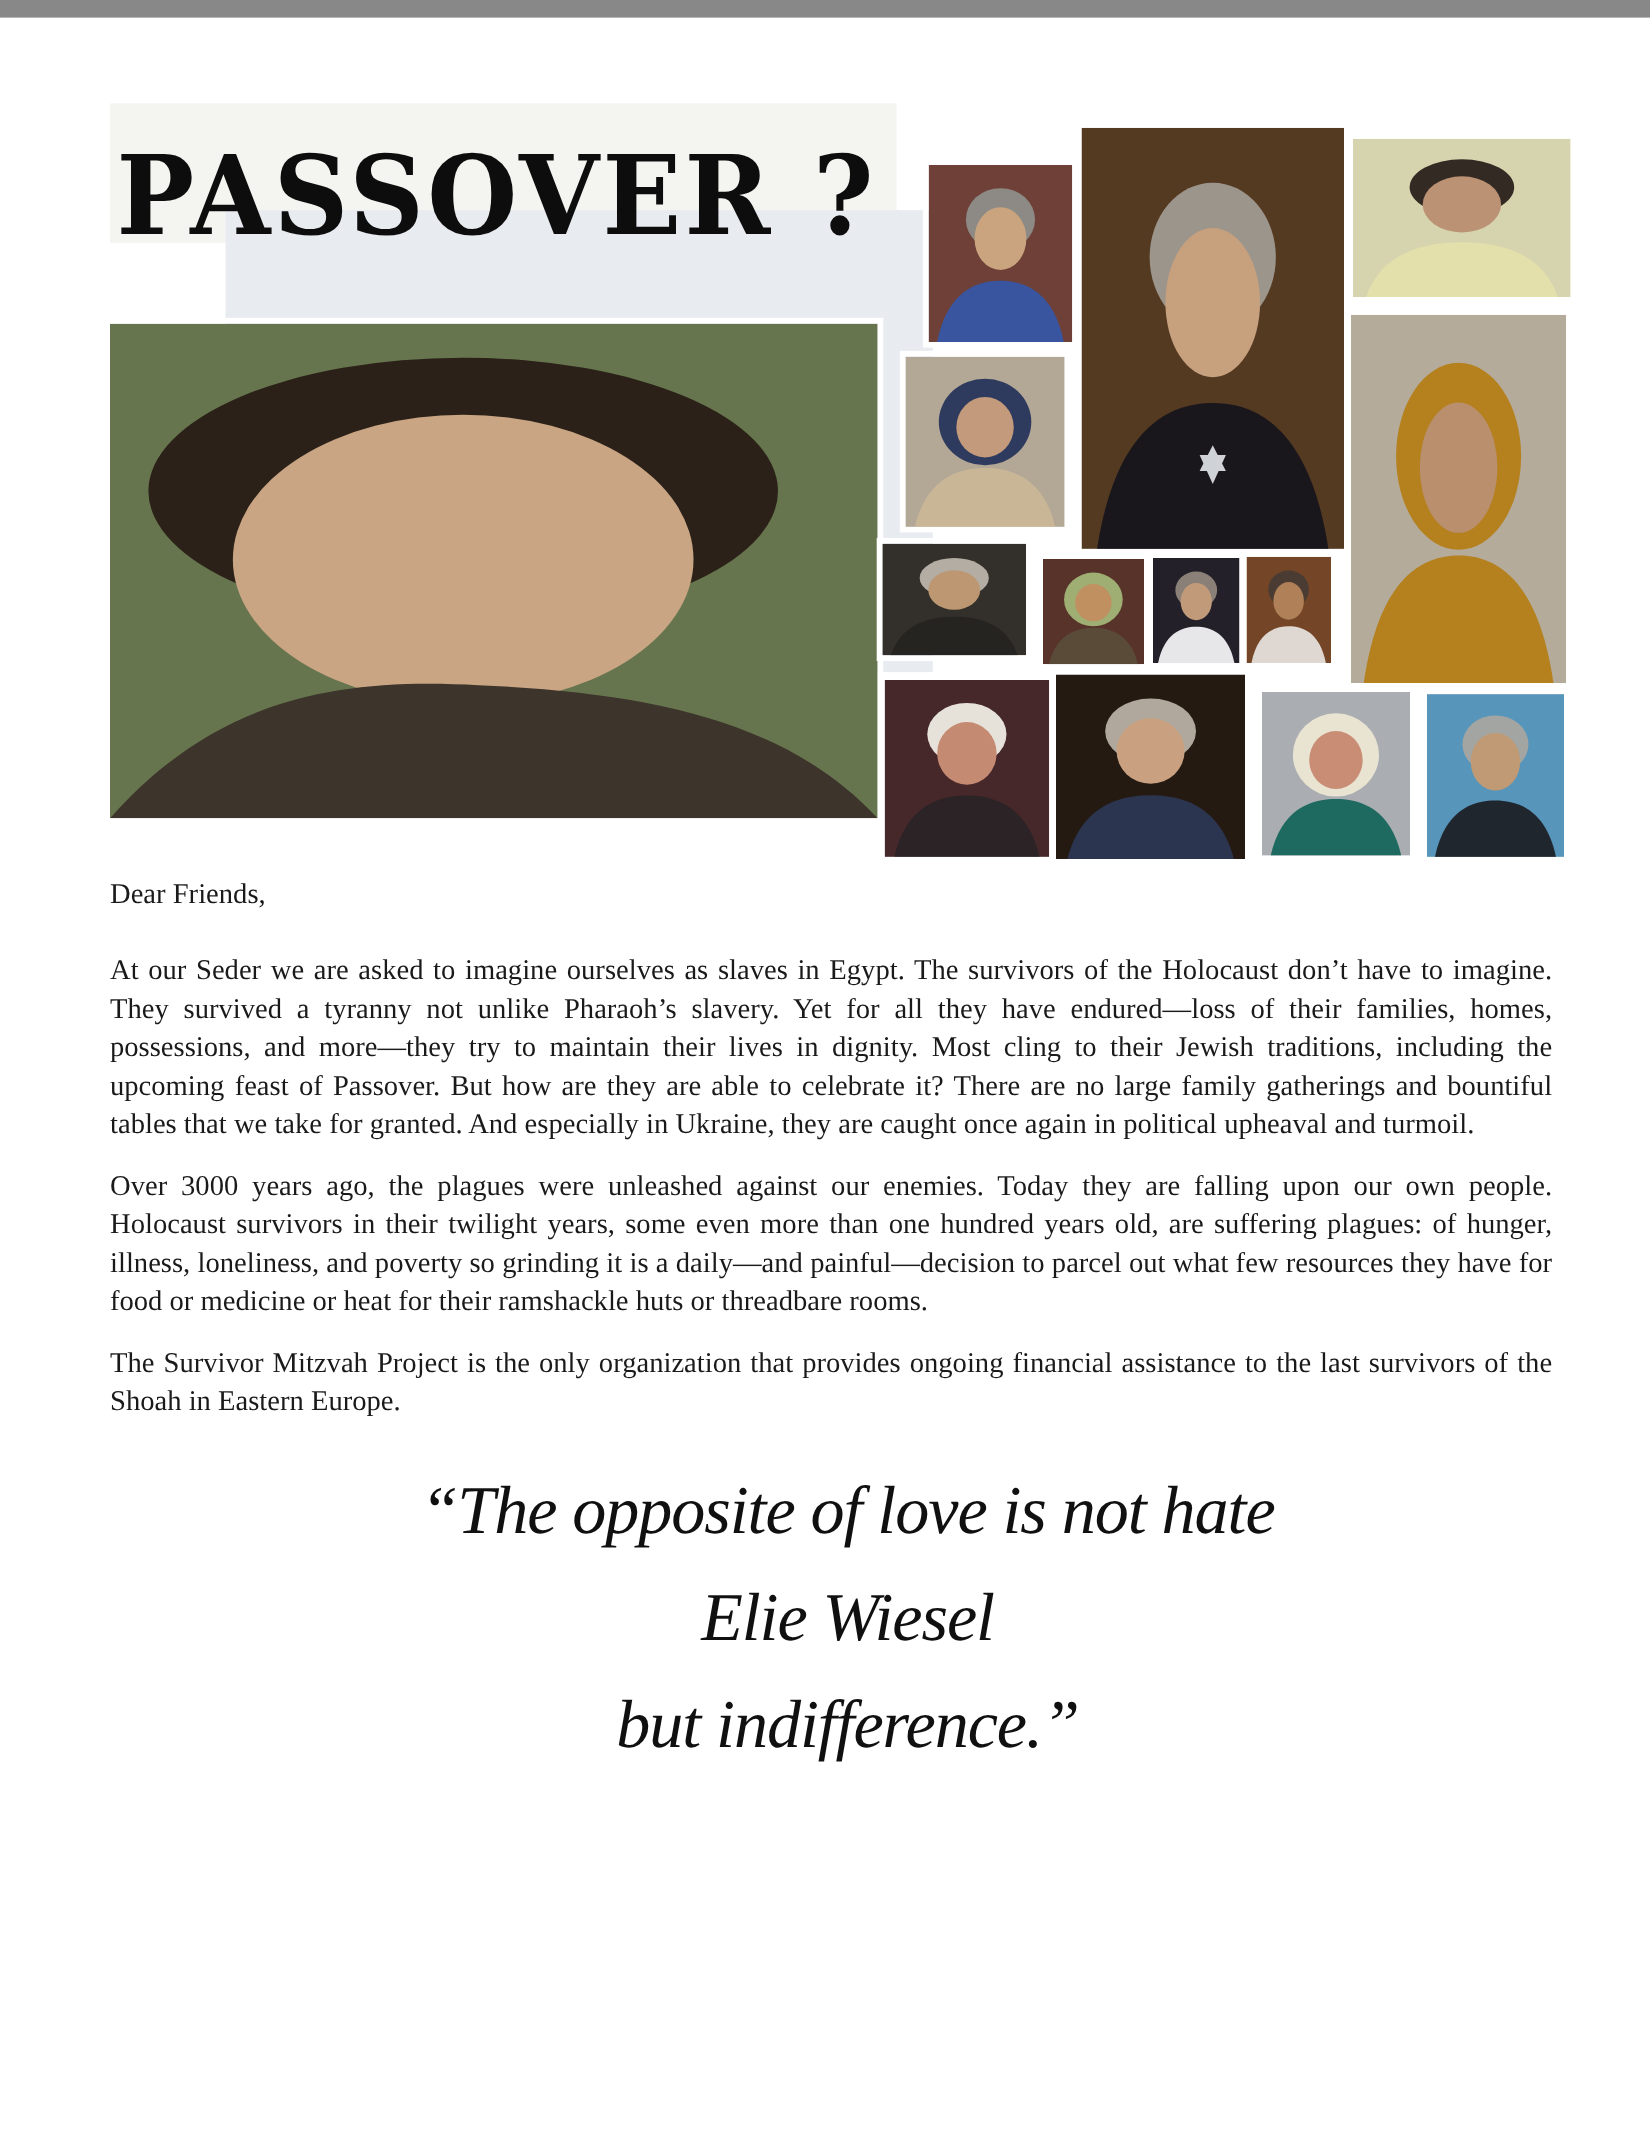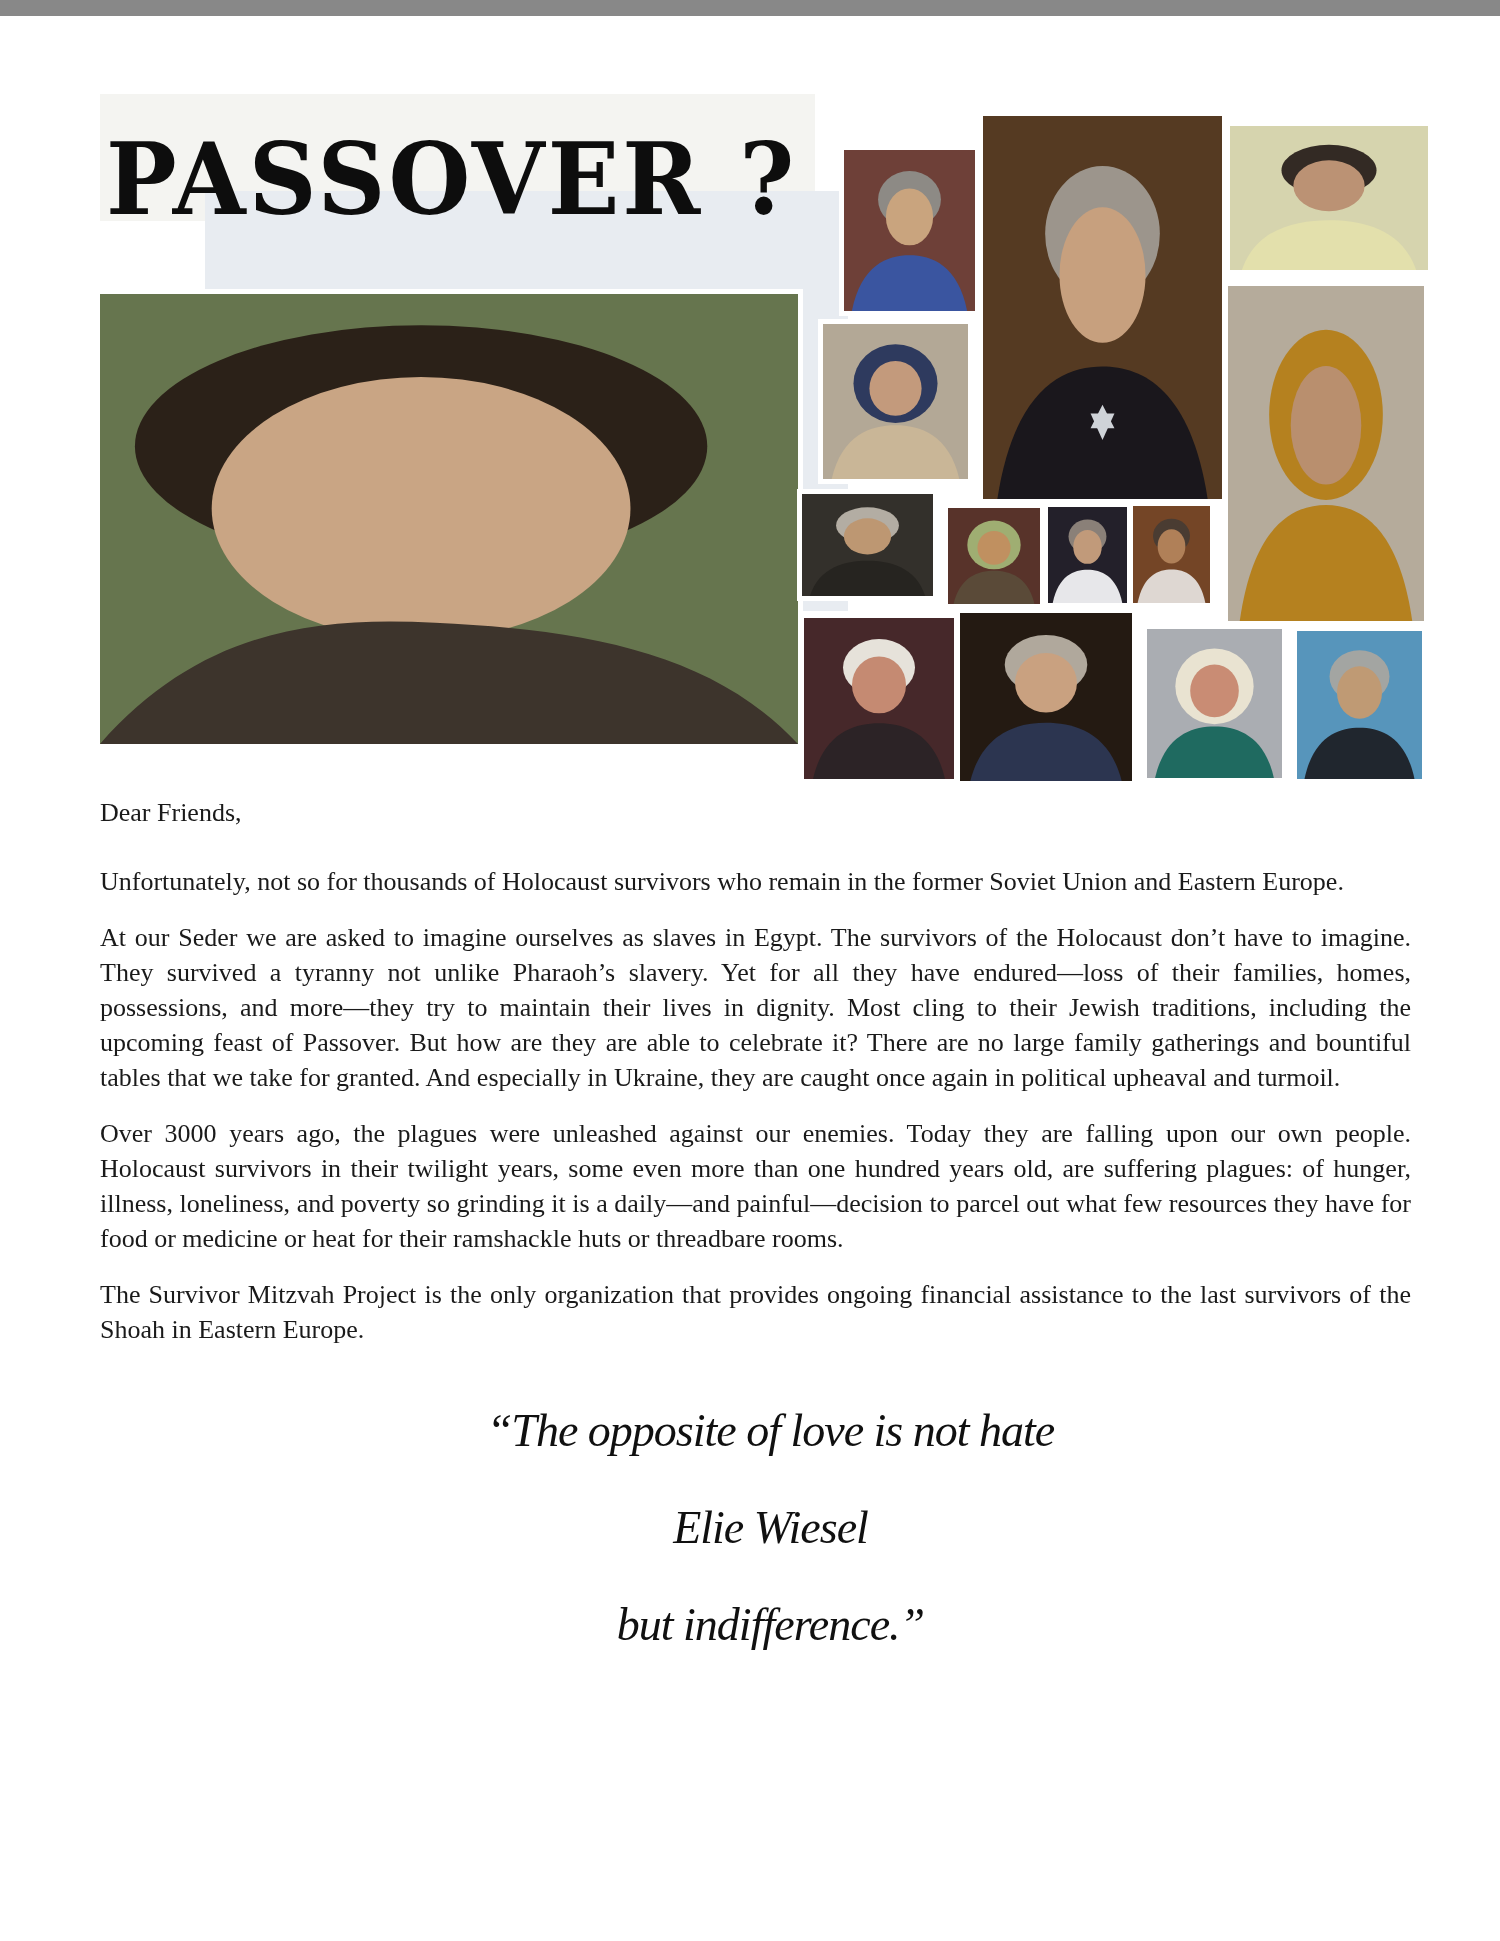--- a/index.html
+++ b/index.html
@@ -57,21 +57,21 @@
     text-align:justify;
     text-align-last:left;
   }
   .salutation{margin:0 0 34px 0 !important;text-align:right;}
   
   .quote{
     margin-top:35px;
     padding-left:30px;
     text-align:center;
     font-style:italic;
-    font-size:46px;line-height:97px;
+    font-size:62px;line-height:97px;
     letter-spacing:-1px;
     color:var(--quote-text);
   }
   .quote div{white-space:nowrap;}
 </style>
 </head>
 <body>
 
 <div class="page">
 
@@ -192,21 +192,20 @@
           <ellipse cx="50" cy="40" rx="24" ry="23" fill="#a3a5a2"></ellipse>
           <ellipse cx="50" cy="54" rx="18" ry="23" fill="#bf9a74"></ellipse>
           <path d="M6,130 C13,93 33,85 50,85 C67,85 87,93 94,130 Z" fill="#20262e"></path>
         </svg>
       </div>
     </div>
 
   <div class="letter">
     <p class="salutation">Dear Friends,</p>
     <div>
-        <p>Unfortunately, not so for thousands of Holocaust survivors who remain in the former Soviet Union and Eastern Europe.</p>
         <p>At our Seder we are asked to imagine ourselves as slaves in Egypt.  The survivors of the Holocaust don’t have to imagine.  They survived a tyranny not unlike Pharaoh’s slavery.  Yet for all they have endured—loss of their families, homes, possessions, and more—they try to maintain their lives in dignity. Most cling to their Jewish traditions, including the upcoming feast of Passover. But how are they are able to celebrate it?  There are no large family gatherings and bountiful tables that we take for granted. And especially in Ukraine, they are caught once again in political upheaval and turmoil.</p>
         <p>Over 3000 years ago, the plagues were unleashed against our enemies. Today they are falling upon our own people. Holocaust survivors in their twilight years, some even more than one hundred years old, are suffering plagues: of hunger, illness, loneliness, and poverty so grinding it is a daily—and painful—decision to parcel out what few resources they have for food or medicine or heat for their ramshackle huts or threadbare rooms.</p>
         <p>The Survivor Mitzvah Project is the only organization that provides ongoing financial assistance to the last survivors of the Shoah in Eastern Europe.</p>
       </div>
 
     <div class="quote">
       <div>“The opposite of love is not hate</div>
       <div>Elie Wiesel</div>
       <div>but indifference.”</div>
     </div>

